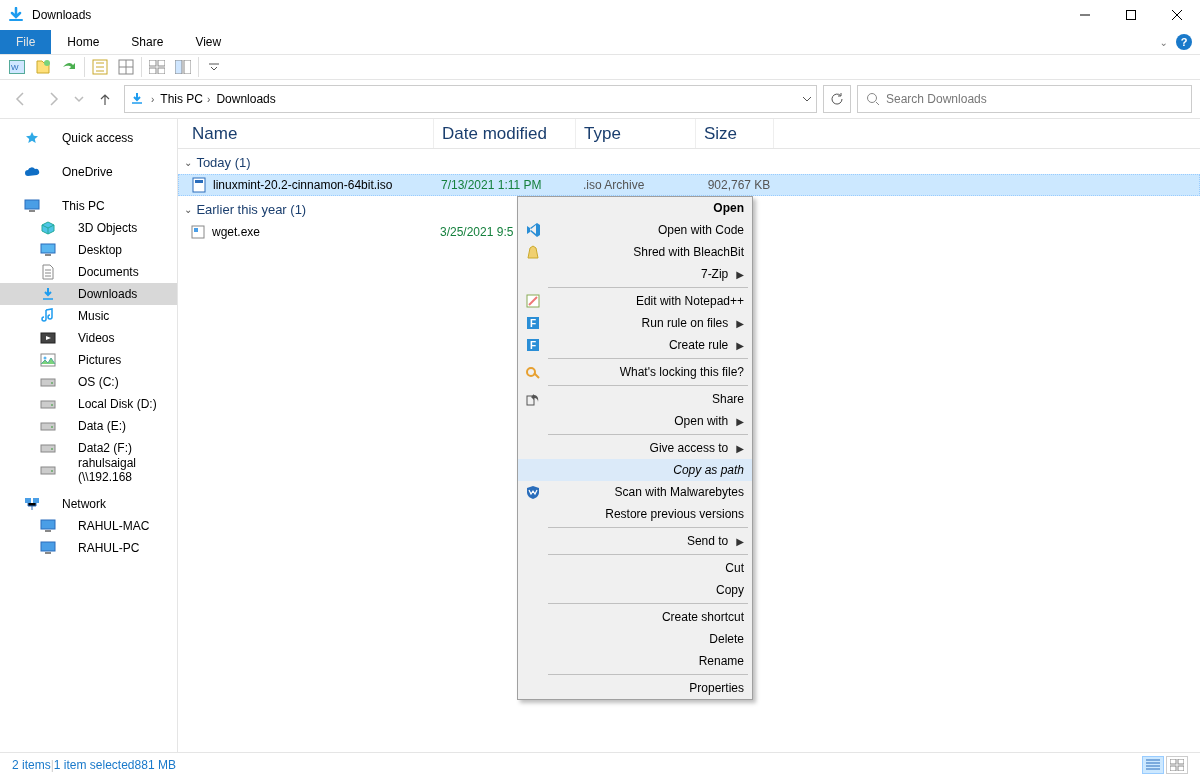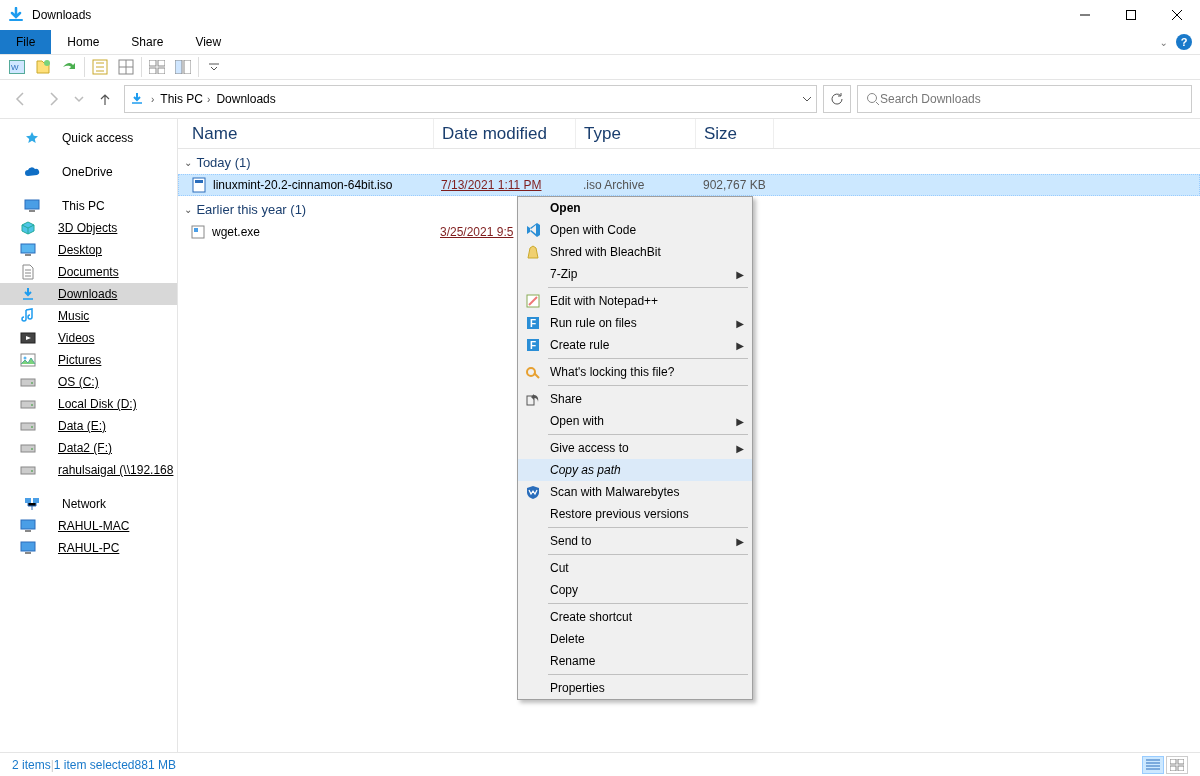--- a/index.html
+++ b/index.html
@@ -8,81 +8,81 @@
 
 .titlebar { height: 30px; display: flex; align-items: center; padding: 0 0 0 8px; background: #fff; }
 .titlebar .app-icon { width: 16px; height: 16px; margin-right: 8px; }
 .titlebar .title { font-size: 12px; }
 .titlebar .win-controls { margin-left: auto; display: flex; }
 .titlebar .win-btn { width: 46px; height: 30px; display: flex; align-items: center; justify-content: center; }
 .titlebar .win-btn svg { width: 10px; height: 10px; }
 
 
 .menubar { height: 24px; display: flex; align-items: stretch; }
-.menubar .file-tab { background: #1979ca; color: #000000; padding: 0 16px; display: flex; align-items: center; font-size: 12px; }
+.menubar .file-tab { background: #1979ca; color: #e5e5e5; padding: 0 16px; display: flex; align-items: center; font-size: 12px; }
 .menubar .tab { padding: 0 16px; display: flex; align-items: center; font-size: 12px; }
 .menubar .help { margin-left: auto; display: flex; align-items: center; padding-right: 8px; gap: 8px; }
 .help-circle { width: 16px; height: 16px; border-radius: 50%; background: #1979ca; color: #fff; display: flex; align-items: center; justify-content: center; font-size: 11px; font-weight: bold; }
 
 
 .qat { height: 26px; display: flex; align-items: center; gap: 4px; padding: 2px 6px; border-top: 1px solid #e5e5e5; border-bottom: 1px solid #e5e5e5; background: #fff; }
 .qat .qbtn { width: 22px; height: 22px; display: flex; align-items: center; justify-content: center; border: 1px solid transparent; }
 .qat .sep { width: 1px; height: 20px; background: #ddd; }
 
 
 .addr-row { height: 38px; display: flex; align-items: center; gap: 6px; padding: 4px 8px; }
 .nav-btn { width: 26px; height: 26px; display: flex; align-items: center; justify-content: center; color: #888; }
 .addr-bar { flex: 1; height: 28px; border: 1px solid #ccc; display: flex; align-items: center; padding: 0 4px; gap: 6px; }
 .addr-bar .folder-icon { width: 16px; height: 16px; }
 .addr-bar .crumb { display: flex; align-items: center; gap: 4px; font-size: 12px; }
 .addr-bar .chev { color: #555; font-size: 10px; }
 .addr-dd { margin-left: auto; }
 .refresh-box { width: 28px; height: 28px; border: 1px solid #ccc; display: flex; align-items: center; justify-content: center; }
-.search-box { width: 335px; height: 28px; border: 1px solid #ccc; display: flex; align-items: center; padding: 0 8px; color: #777; }
+.search-box { width: 335px; height: 28px; border: 1px solid #ccc; display: flex; align-items: center; padding: 0 8px; gap: 6px; color: #777; }
 
 
 .main { position: absolute; top: 118px; bottom: 24px; left: 0; right: 0; display: flex; border-top: 1px solid #e5e5e5; }
 .nav-pane { width: 178px; border-right: 1px solid #e5e5e5; padding-top: 8px; overflow: hidden; }
 .nav-item { display: flex; align-items: center; height: 22px; padding-left: 24px; gap: 22px; font-size: 12px; }
-.nav-item.lvl2 { padding-left: 20px; text-decoration: underline; }
+.nav-item.lvl2 { padding-left: 40px; }
 .nav-item.selected { background: #d8d8d8; }
 .nav-item .ico { width: 16px; height: 16px; display: flex; align-items: center; justify-content: center; }
 .nav-spacer { height: 12px; }
 
 .content { flex: 1; position: relative; }
 .col-headers { height: 30px; display: flex; align-items: center; border-bottom: 1px solid #e5e5e5; color: #1a3e6e; font-size: 17px; }
 .col-headers .col { padding: 0 8px; border-right: 1px solid #eee; height: 100%; display: flex; align-items: center; }
 .col-name { width: 256px; padding-left: 14px !important; }
 .col-date { width: 142px; }
 .col-type { width: 120px; }
 .col-size { width: 78px; justify-content: flex-start; }
 
 .group-header { display: flex; align-items: center; color: #1a3e6e; font-size: 13px; padding: 6px 8px 4px 6px; gap: 4px; }
 .group-header .chev { font-size: 10px; color: #555; }
 
 .file-row { height: 22px; display: flex; align-items: center; font-size: 12px; padding-left: 12px; }
 .file-row.selected { background: #cce8ff; border: 1px dotted #99ccff; }
 .file-row .fname { width: 250px; display: flex; align-items: center; gap: 6px; }
-.file-row .fdate { width: 142px; color: #7f1d1d; text-decoration: underline; }
+.file-row .fdate { width: 142px; color: #15803d; }
 .file-row .ftype { width: 120px; color: #555; }
-.file-row .fsize { width: 78px; text-align: left; color: #555; padding-right: 6px; }
+.file-row .fsize { width: 78px; text-align: center; color: #555; padding-right: 6px; }
 .fico { width: 16px; height: 16px; }
 
 
 .statusbar { position: absolute; bottom: 0; left: 0; right: 0; height: 24px; display: flex; align-items: center; padding: 0 12px; gap: 0; font-size: 12px; color: #1979ca; border-top: 1px solid #e5e5e5; }
 .statusbar .right { margin-left: auto; display: flex; gap: 2px; }
 .view-btn { width: 22px; height: 18px; border: 1px solid #ccc; display: flex; align-items: center; justify-content: center; }
 .view-btn.active { background: #cce8ff; border-color: #99ccff; }
 
 
 .ctx { position: absolute; left: 517px; top: 196px; width: 236px; background: #f0f0f0; border: 1px solid #a0a0a0; box-shadow: 3px 3px 4px rgba(0,0,0,.25); font-size: 12px; z-index: 100; }
 .ctx-item { height: 22px; display: flex; align-items: center; padding: 0 8px 0 6px; gap: 8px; position: relative; }
 .ctx-item.hover { background: #dbeaf9; font-style: italic; }
 .ctx-item .cico { width: 18px; height: 18px; display: flex; align-items: center; justify-content: center; }
-.ctx-item .lbl { flex: 1; }
+.ctx-item .lbl { flex: 1; text-align: right; }
 .ctx-item .arrow { font-size: 10px; color: #333; }
 .ctx-item.bold .lbl { font-weight: 600; }
 .ctx-sep { height: 1px; background: #c0c0c0; margin: 2px 4px 2px 30px; }
 
 svg { display: block; }
 </style>
 </head>
 <body>
 
 <div class="titlebar">

